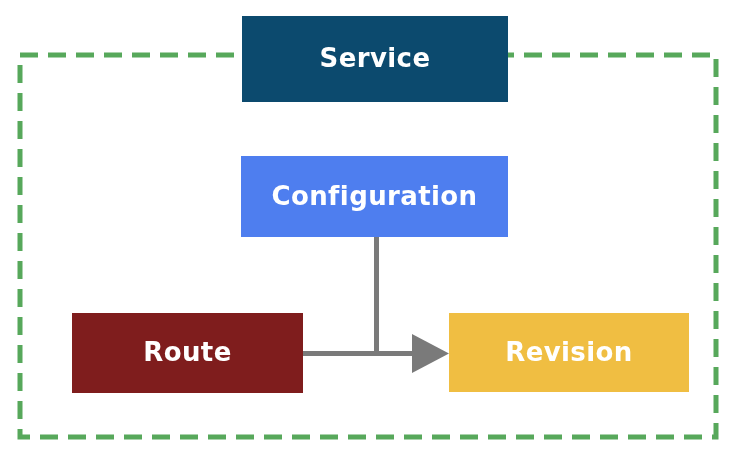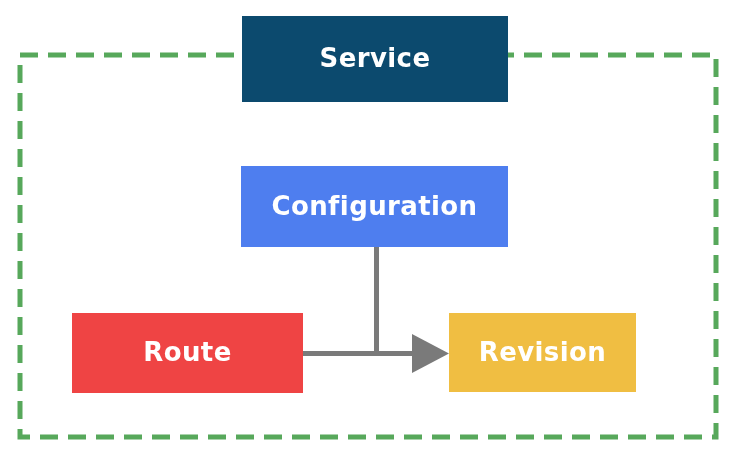--- a/index.html
+++ b/index.html
@@ -41,34 +41,34 @@
     padding-bottom: 2px;
   }
   #node-service {
     left: 242px;
     top: 16px;
     width: 266px;
     height: 86px;
   }
   #node-configuration {
     left: 241px;
-    top: 166px;
+    top: 156px;
     width: 267px;
     height: 81px;
   }
   #node-route {
     left: 72px;
     top: 313px;
     width: 231px;
     height: 80px;
   }
   #node-revision {
     left: 449px;
     top: 313px;
-    width: 187px;
+    width: 240px;
     height: 79px;
   }
 </style>
 </head>
 <body>
 
 <div id="canvas">
 
   <svg class="layer-svg" viewBox="0 0 740 456" xmlns="http://www.w3.org/2000/svg">
 
@@ -82,21 +82,21 @@
   </svg>
 
   <div class="node" id="node-service" style="background:#0c4a6e">
     <span class="node-label">Service</span>
   </div>
 
   <div class="node" id="node-configuration" style="background:#4E7EEF">
     <span class="node-label">Configuration</span>
   </div>
 
-  <div class="node" id="node-route" style="background:#ef4444">
+  <div class="node" id="node-route" style="background:#7f1d1d">
     <span class="node-label">Route</span>
   </div>
 
   <div class="node" id="node-revision" style="background:#F0BE42">
     <span class="node-label">Revision</span>
   </div>
 
 </div>
 
 </body></html>

